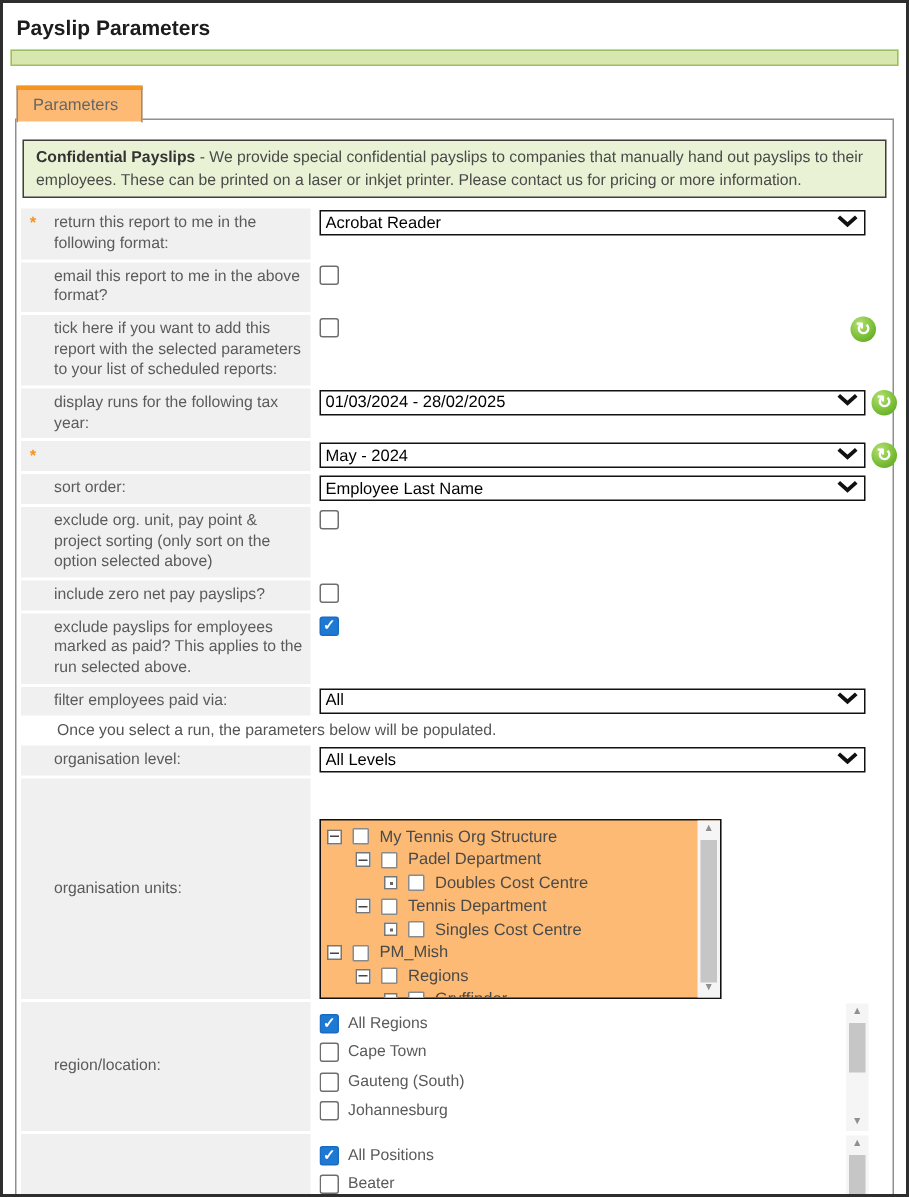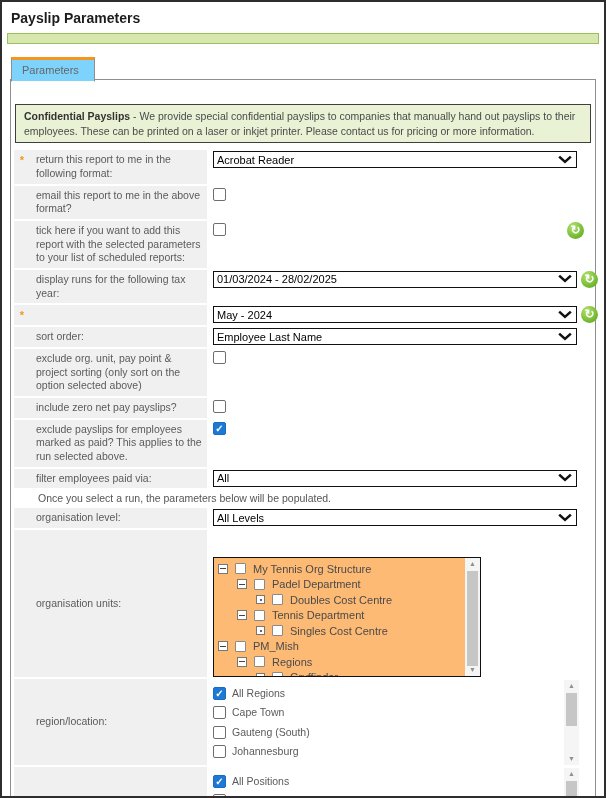--- a/index.html
+++ b/index.html
@@ -14,37 +14,37 @@
   .page-title {
     font-size: 14px; font-weight: bold; color: #1c1c1c;
     padding: 8px 0 7px 9px;
   }
   .green-bar {
     margin: 0 5px; height: 11px;
     background: #d8e7ae; border: 1px solid #9cbf61;
   }
   .tabs { margin: 13px 0 0 9px; height: 23px; position: relative; z-index: 2; }
   .tab {
-    display: inline-block; background: #7dd3fc;
+    display: inline-block; background: #fdba74;
     border: 1px solid #8f8f8f; border-bottom: 1px solid #fff;
     border-top: 3px solid #f7941d;
     color: #666; font-size: 11px;
     padding: 4px 15px 5px 10px; min-width: 84px;
   }
   .content {
     margin: -1px 8px 0 8px;
     border: 1px solid #8f8f8f;
     background: #fff;
     padding: 6px 3px 6px 3px;
     min-height: 688px;
   }
   .notice {
     background: #eaf2d5; border: 1px solid #3f3f3f;
     color: #4a4a4a; font-size: 10.5px; line-height: 1.4;
-    padding: 4px 8px; margin: 18px 1px 7px 1px;
+    padding: 4px 8px; margin: 7px 1px 7px 1px;
   }
   .notice b { color: #333; }
 
   .row { display: flex; margin-bottom: 2px; }
   .lbl {
     width: 193px; flex: none;
     background: #f0f0f0; color: #5b5b5b;
     font-size: 10.5px; line-height: 1.3;
     padding: 3px 4px 3px 2px;
     display: flex; align-items: flex-start;

